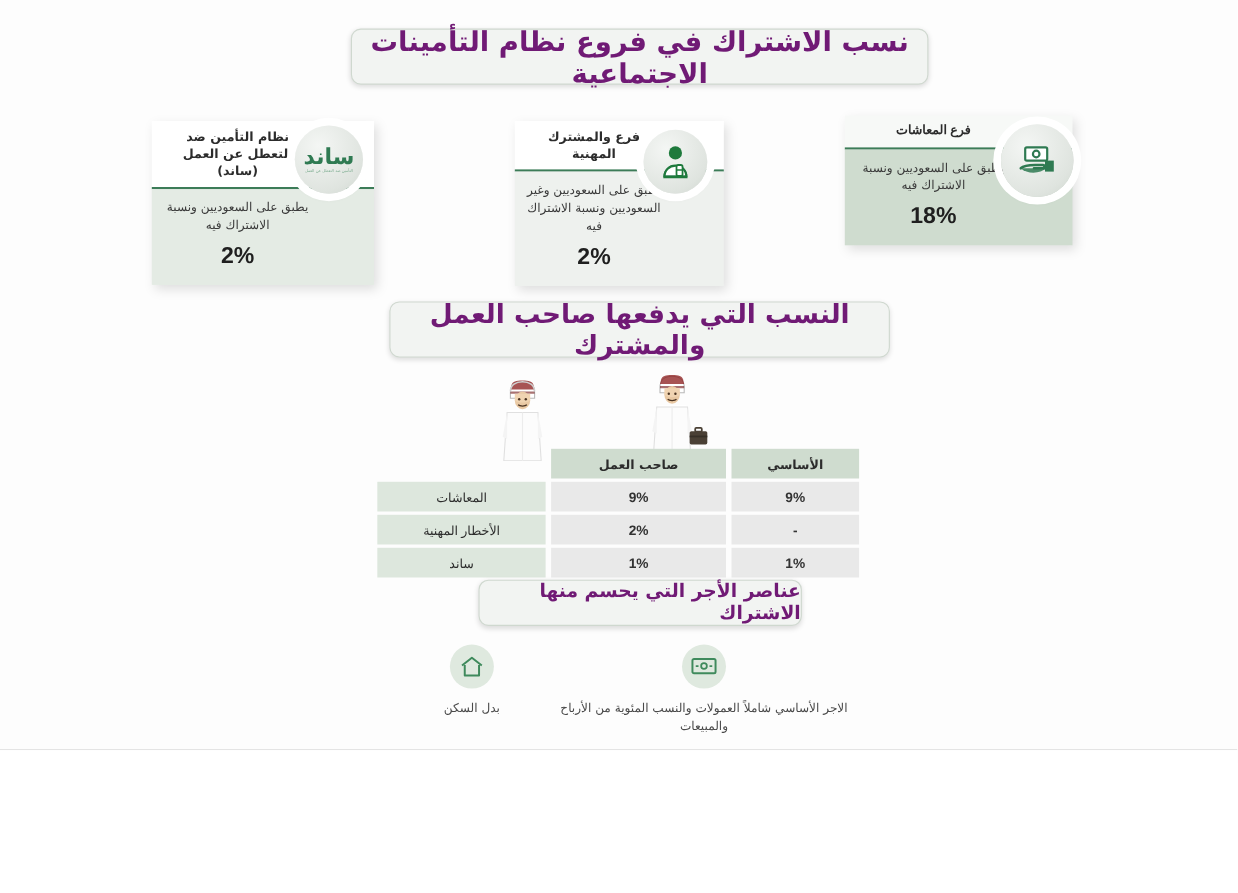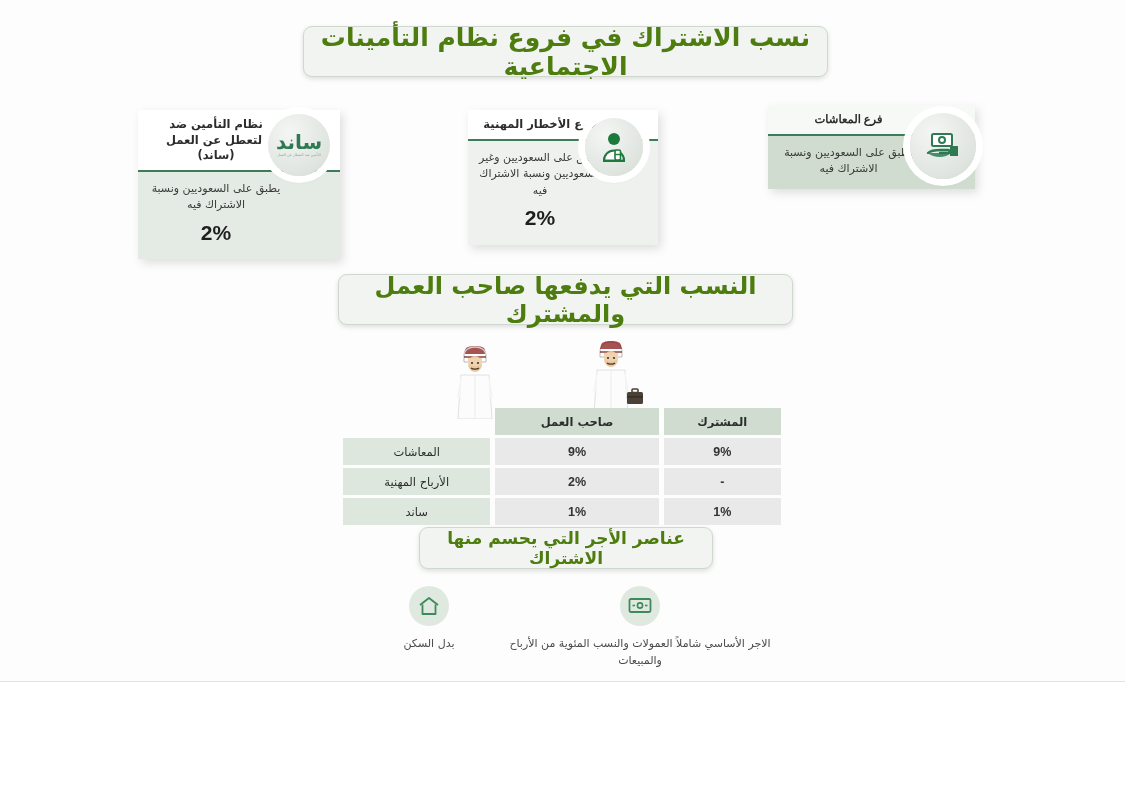--- a/index.html
+++ b/index.html
@@ -11,27 +11,28 @@
   .page{position:absolute;inset:0;background:#fdfdfd;}
 
   
   .pill{
     position:absolute;
     background:#f2f4f2;
     border:1.5px solid #cfd8cf;
     border-radius:9px;
     box-shadow:0 2px 5px rgba(0,0,0,.13);
     display:flex;align-items:center;justify-content:center;
-    color:#4d7c0f;font-weight:bold;
+    color:#701a75;font-weight:bold;
     text-align:center;
     direction:rtl;
+    margin-left:16px;
   }
   #title-main{left:303px;top:26px;width:523px;height:49px;font-size:25px;letter-spacing:.2px;}
   #title-shares{left:338px;top:274px;width:453px;height:49px;font-size:24px;}
-  #title-wage{left:419px;top:527px;width:292px;height:40px;font-size:17px;}
+  #title-wage{left:419px;top:527px;width:292px;height:40px;font-size:17px;text-align:right;}
 
   
   .card{position:absolute;filter:drop-shadow(3px 4px 5px rgba(0,0,0,.12));}
   .card .card-head{
     background:#ffffff;
     color:#2c2c2c;
     font-size:11.5px;font-weight:bold;line-height:1.35;
     text-align:center;
     padding:7px 56px 6px 10px;
     border-bottom:2px solid #3c7c58;
@@ -79,21 +80,21 @@
 
   
   #rates-table{position:absolute;left:338px;top:405px;width:448px;direction:rtl;}
   #rates-table table{border-collapse:separate;border-spacing:5px 3px;width:100%;}
   #rates-table th,#rates-table td{
     text-align:center;font-size:12.5px;color:#333;
     padding:5px 4px;height:17px;
   }
   #rates-table th{background:#cfdccf;color:#2c2c2c;font-weight:bold;font-size:11.5px;}
   #rates-table th.blank{background:transparent;}
-  #rates-table td.label{background:#dde7dd;font-size:11.5px;color:#2d2d2d;}
+  #rates-table td.label{background:#dde7dd;font-size:11.5px;color:#2d2d2d;font-family:Liberation Serif, serif;}
   #rates-table td.val{background:#e9e9e9;font-weight:bold;font-family:"Liberation Sans",sans-serif;}
 
   
   .wage-item{position:absolute;display:flex;flex-direction:column;align-items:center;}
   #wage-housing{left:381px;top:586px;width:96px;}
   #wage-basic{left:490px;top:586px;width:300px;}
   .wage-circle{
     width:40px;height:40px;border-radius:50%;
     background:#dfe9df;display:flex;align-items:center;justify-content:center;
   }
@@ -121,41 +122,42 @@
     </div>
   </div>
   <div class="badge" id="badge-saned">
     <div class="saned-logo">
       <div class="saned-word">ساند</div>
       <div class="saned-sub">التأمين ضد التعطل عن العمل</div>
     </div>
   </div>
 
   <div class="card" id="card-hazards">
-    <div class="card-head">فرع الأخطار المهنية</div>
+    <div class="card-head">فرع والمشترك المهنية</div>
     <div class="card-body">
       <span>يطبق على السعوديين وغير السعوديين ونسبة الاشتراك فيه</span>
       <span class="pct">2%</span>
     </div>
   </div>
   <div class="badge" id="badge-hazards">
     <svg width="34" height="34" viewBox="0 0 34 34" aria-hidden="true">
       <circle cx="17" cy="9" r="6" fill="#1e7a3c"></circle>
       <path d="M6 31c0-7 5-11 11-11s11 4 11 11z" fill="#2f7a52"></path>
       <path d="M6 31c0-7 5-11 11-11s11 4 11 11z" fill="#fff" transform="scale(.84) translate(3.2 4)"></path>
       <path d="M7 31c0-6.4 4.6-10.4 10-10.4S27 24.6 27 31z" fill="none" stroke="#1e7a3c" stroke-width="2"></path>
       <rect x="18" y="20" width="5.5" height="10" rx="1.6" fill="#fff" stroke="#1e7a3c" stroke-width="1.6"></rect>
       <line x1="18" y1="24.5" x2="23.5" y2="24.5" stroke="#1e7a3c" stroke-width="1.4"></line>
     </svg>
   </div>
 
   <div class="card" id="card-pensions">
     <div class="card-head">فرع المعاشات</div>
     <div class="card-body">
       <span>يطبق على السعوديين ونسبة الاشتراك فيه</span>
+      <span class="pct">18%</span>
     </div>
   </div>
   <div class="badge" id="badge-pensions">
     <svg width="38" height="38" viewBox="0 0 38 38" aria-hidden="true">
       <rect x="8" y="7" width="20" height="12" rx="1.5" fill="#fff" stroke="#2f7a52" stroke-width="2"></rect>
       <circle cx="18" cy="13" r="3" fill="none" stroke="#2f7a52" stroke-width="2"></circle>
       <path d="M4 26c3-3 9-3 13-3h7c2 0 2 3 0 3h-8" fill="none" stroke="#2f7a52" stroke-width="2.4" stroke-linecap="round"></path>
       <path d="M4 26c4 4 12 5 18 3l6-3" fill="#2f7a52" opacity=".85"></path>
       <rect x="26" y="19" width="8" height="10" fill="#2f7a52"></rect>
     </svg>
@@ -201,35 +203,35 @@
         <rect x="44" y="49" width="6" height="3.5" rx="1" fill="none" stroke="#4a4035" stroke-width="1.6"></rect>
         <rect x="39" y="56" width="16" height="1.6" fill="#362f27"></rect>
       </g>
     </svg>
   </div>
 
   <div id="rates-table">
     <table>
       <thead>
         <tr>
-          <th>المشترك</th>
+          <th>الأساسي</th>
           <th>صاحب العمل</th>
           <th class="blank"></th>
         </tr>
       </thead>
       <tbody>
         <tr>
           <td class="val">9%</td>
           <td class="val">9%</td>
           <td class="label">المعاشات</td>
         </tr>
         <tr>
           <td class="val">-</td>
           <td class="val">2%</td>
-          <td class="label">الأرباح المهنية</td>
+          <td class="label">الأخطار المهنية</td>
         </tr>
         <tr>
           <td class="val">1%</td>
           <td class="val">1%</td>
           <td class="label">ساند</td>
         </tr>
       </tbody>
     </table>
   </div>
 

